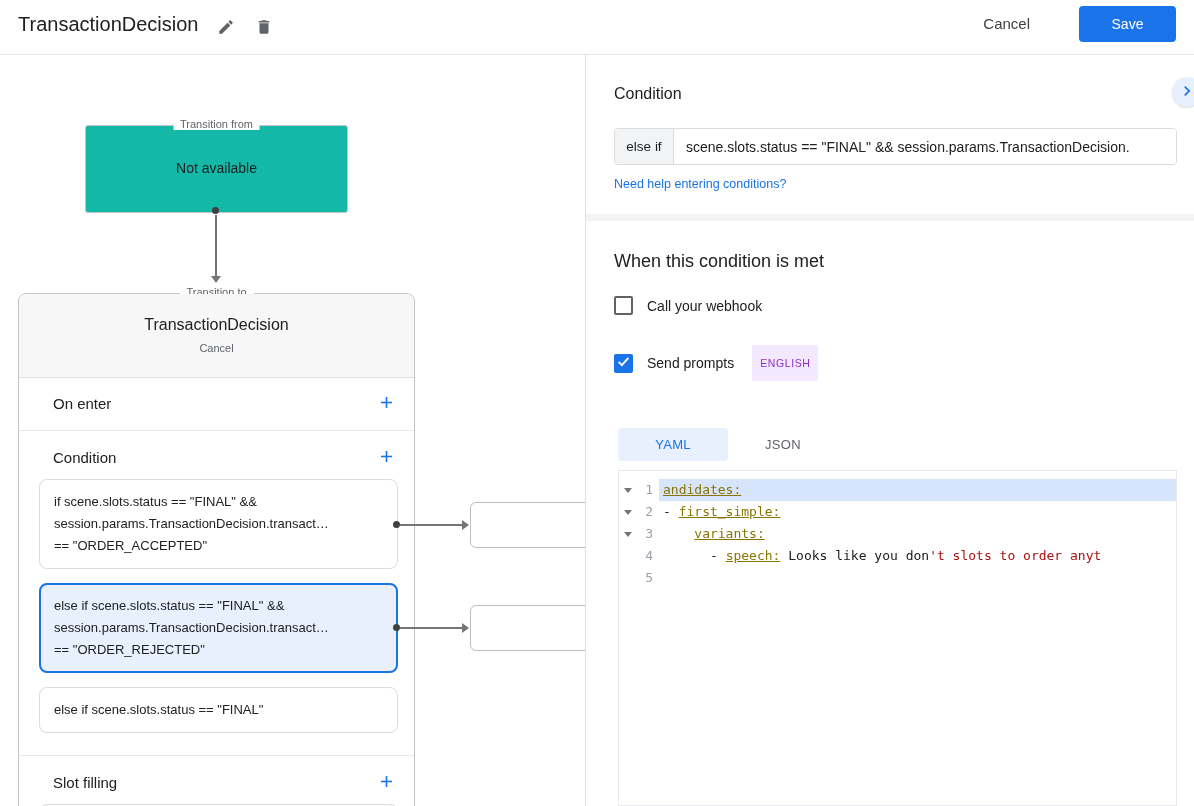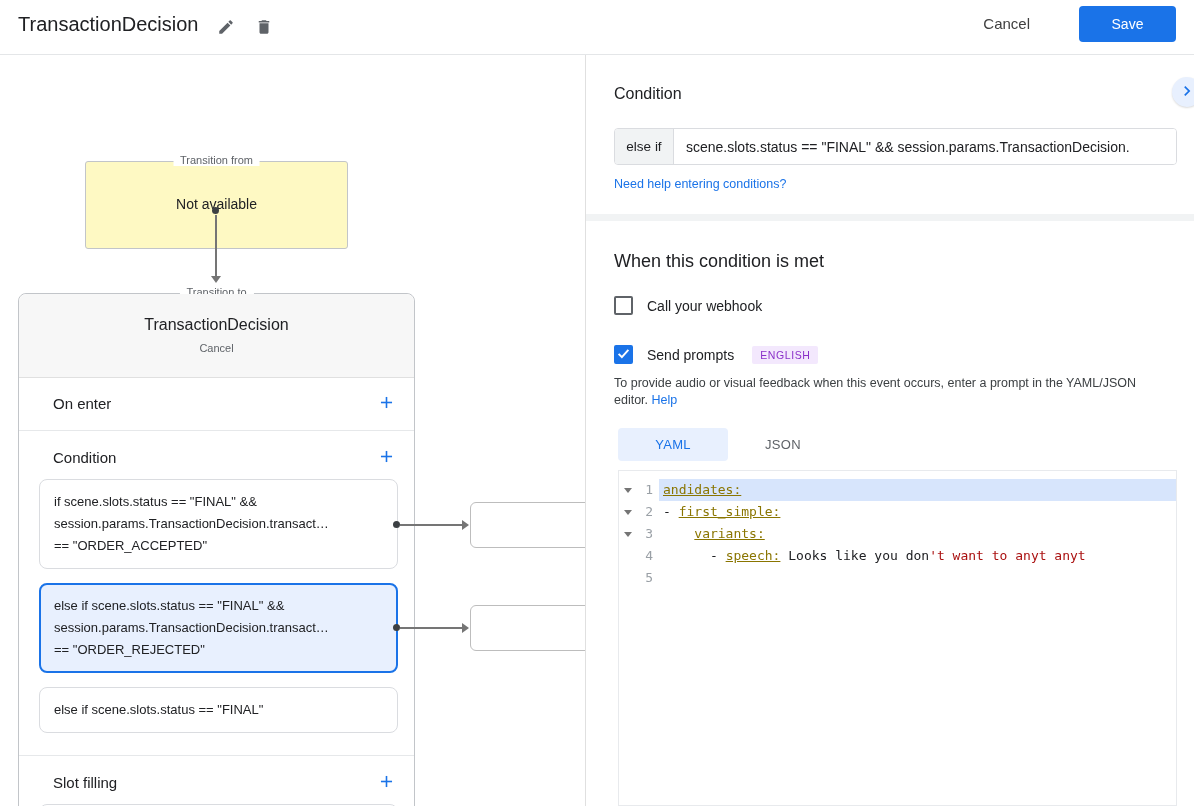--- a/index.html
+++ b/index.html
@@ -16,22 +16,22 @@
   .icon-edit { left:212px; }
   .icon-delete { left:250px; }
   .cancel-link { position:absolute; right:164px; top:15px; color:#404040; font-size:15px;
     font-weight:500; background:none; border:none; cursor:pointer; }
   .save-btn { position:absolute; right:18px; top:6px; width:97px; height:36px; background:#1a73e8;
     color:#fff; font-size:14px; font-weight:500; border:none; border-radius:4px; cursor:pointer; }
 
   
   .graph { position:absolute; left:0; top:55px; width:585px; height:751px; background:#fff; }
 
-  .tfrom-box { position:absolute; left:85px; top:70px; width:263px; height:88px; background:#fef9c3;
-    border:1px solid #c2c5c9; border-radius:3px;margin-top:36px; }
+  .tfrom-box { position:absolute; left:85px; top:70px; width:263px; height:88px; background:#14b8a6;
+    border:1px solid #c2c5c9; border-radius:3px; }
   .float-label { position:absolute; top:-8px; left:50%; transform:translateX(-50%);
     background:#fff; padding:0 7px; font-size:11px; color:#5f6368; white-space:nowrap; }
   .tfrom-content { position:absolute; left:0; right:0; top:34px; text-align:center; font-size:14px; color:#202124; }
 
   .dot { position:absolute; width:7px; height:7px; border-radius:50%; background:#3c4043; z-index:5; }
   .vline { position:absolute; width:2px; background:#757575; }
   .arrow-down { position:absolute; width:0; height:0; border-left:5px solid transparent;
     border-right:5px solid transparent; border-top:7px solid #757575; }
   .hline { position:absolute; height:2px; background:#757575; }
   .arrow-right { position:absolute; width:0; height:0; border-top:5px solid transparent;
@@ -94,21 +94,21 @@
   .when-heading { position:absolute; left:28px; top:196px; font-size:18px; color:#202124; }
 
   .check-row { position:absolute; left:28px; display:flex; align-items:center; gap:14px; }
   .row-webhook { top:241px; }
   .row-prompts { top:290px; }
   .checkbox { width:19px; height:19px; border:2px solid #5f6368; border-radius:2px; background:#fff;
     cursor:pointer; flex:0 0 auto; display:flex; align-items:center; justify-content:center; }
   .checkbox.checked { background:#1a73e8; border-color:#1a73e8; }
   .check-label { font-size:14px; font-weight:500; color:#202124; }
   .lang-badge { margin-left:4px; background:#f3e8fd; color:#8a30c9; font-size:10.5px; font-weight:500;
-    letter-spacing:.6px; padding:3px 8px; border-radius:2px; }
+    letter-spacing:.6px; padding:12px 8px; border-radius:2px; }
 
   .panel-desc { position:absolute; left:28px; top:320px; width:556px; font-size:12.5px;
     line-height:17px; color:#3c4043; }
   .inline-help-link { color:#1a73e8; text-decoration:none; cursor:pointer; }
 
   .tabs { position:absolute; left:32px; top:373px; display:flex; }
   .tab { width:110px; height:33px; display:flex; align-items:center; justify-content:center;
     font-size:13px; font-weight:500; letter-spacing:.3px; color:#5f6368; cursor:pointer;
     background:transparent; border:none; border-radius:4px; }
   .tab.active { background:#e8f0fe; color:#1a73e8; }
@@ -268,23 +268,20 @@
         <span>
           <svg width="13" height="13" viewBox="0 0 16 16">
               <path d="M2 8.5l4 4 8-9" stroke="#fff" stroke-width="2.4" fill="none"></path>
             </svg>
         </span>
       </span>
       <span class="check-label">Send prompts</span>
       <span class="lang-badge">ENGLISH</span>
     </div>
 
-    <div class="panel-desc"><span>To provide audio or visual feedback when this event occurs, enter a prompt in the YAML/JSON editor.</span>
-      <a class="inline-help-link">Help</a>
-    </div>
 
     <div class="tabs">
       <button class="tab active">YAML</button>
       <button class="tab">JSON</button>
     </div>
 
     <div class="code-editor">
       <div>
           <div class="code-row">
             <span class="fold-cell">
@@ -303,21 +300,21 @@
           <div class="code-row">
             <span class="fold-cell">
               <span class="fold-arrow"></span>
             </span>
             <span class="line-num">3</span>
             <span class="code-cell"><span class="tok-plain">    </span><span class="tok-key">variants:</span></span>
           </div>
           <div class="code-row">
             <span class="fold-cell"></span>
             <span class="line-num">4</span>
-            <span class="code-cell"><span class="tok-plain">      - </span><span class="tok-key">speech:</span><span class="tok-plain"> Looks like you don</span><span class="tok-string">'t want to anyt anyt</span></span>
+            <span class="code-cell"><span class="tok-plain">      - </span><span class="tok-key">speech:</span><span class="tok-plain"> Looks like you don</span><span class="tok-string">'t slots to order anyt</span></span>
           </div>
           <div class="code-row">
             <span class="fold-cell"></span>
             <span class="line-num">5</span>
             <span class="code-cell"></span>
           </div>
         </div>
     </div>
   </div>
 

